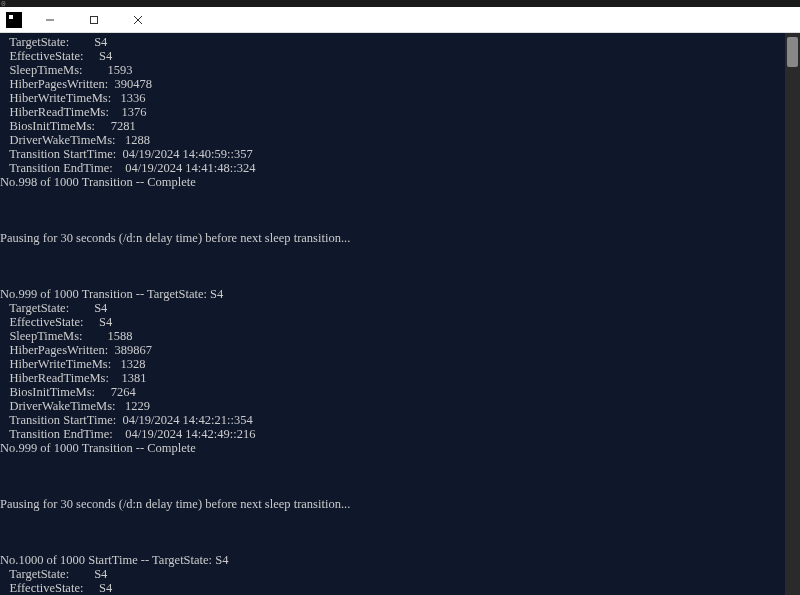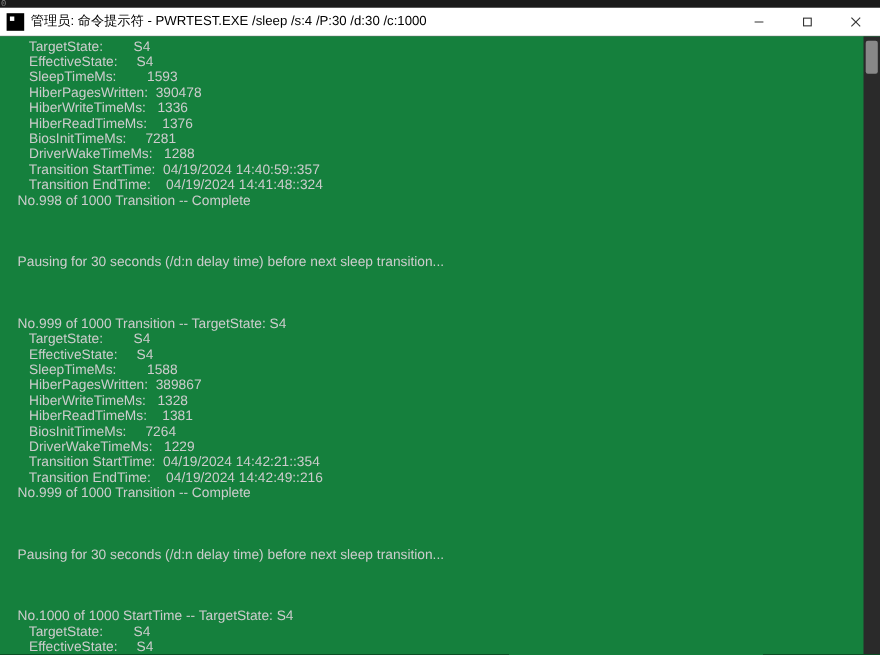--- a/index.html
+++ b/index.html
@@ -63,27 +63,27 @@
       width: 44px;
       height: 100%;
       display: flex;
       align-items: center;
       justify-content: center;
       color: #333;
       font-size: 10px;
     }
     .tb-btn svg { width: 10px; height: 10px; }
     .console {
-      background: #15803d;
+      background: #0f172a;
       color: #ccc;
       font-size: 12.5px;
       line-height: 14px;
-      padding: 2px 16px;
+      padding: 2px 0;
       white-space: pre;
-      font-family: Liberation Sans, sans-serif;
+      font-family: Liberation Serif, serif;
       height: calc(595px - 33px);
       overflow: hidden;
       position: relative;
     }
     .scrollbar {
       position: absolute;
       right: 0;
       top: 0;
       width: 15px;
       height: 100%;
@@ -101,21 +101,20 @@
   </style>
 </head>
 <body>
 
 <div class="topbar">
   <span class="topbar-num">0</span>
 </div>
 
 <div class="titlebar">
   <span class="titlebar-icon"></span>
-  <span class="titlebar-text">管理员: 命令提示符 - PWRTEST.EXE  /sleep /s:4 /P:30 /d:30 /c:1000</span>
   <div class="titlebar-controls">
     <div class="tb-btn">
       <svg viewBox="0 0 10 10">
           <line x1="1" y1="5" x2="9" y2="5" stroke="#333" stroke-width="1"></line>
         </svg>
     </div>
     <div class="tb-btn">
       <svg viewBox="0 0 10 10">
           <rect x="1.5" y="1.5" width="7" height="7" fill="none" stroke="#333" stroke-width="1"></rect>
         </svg>

